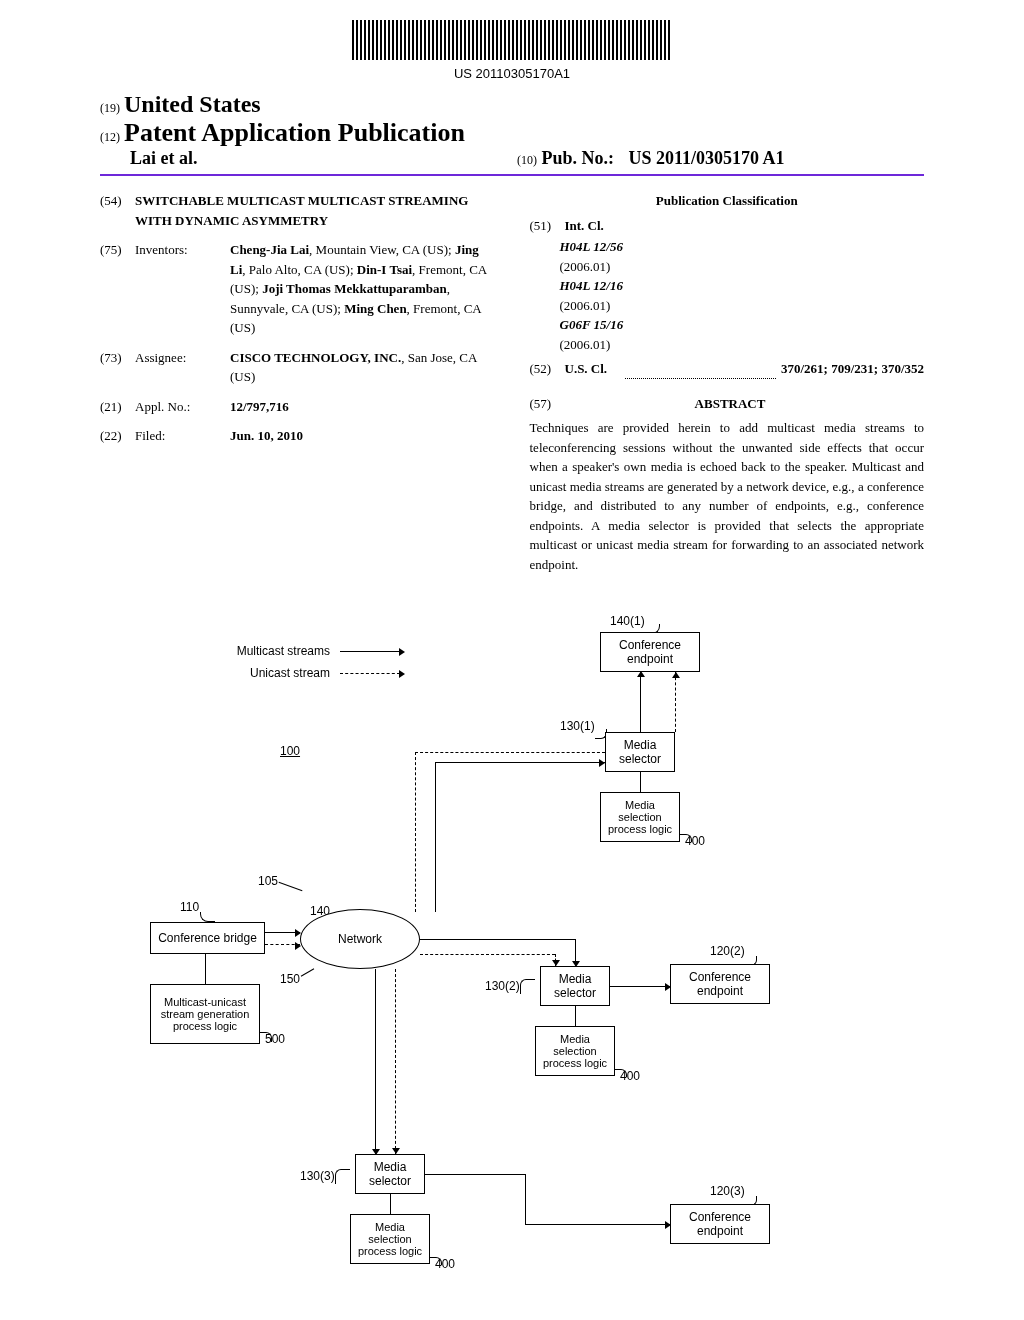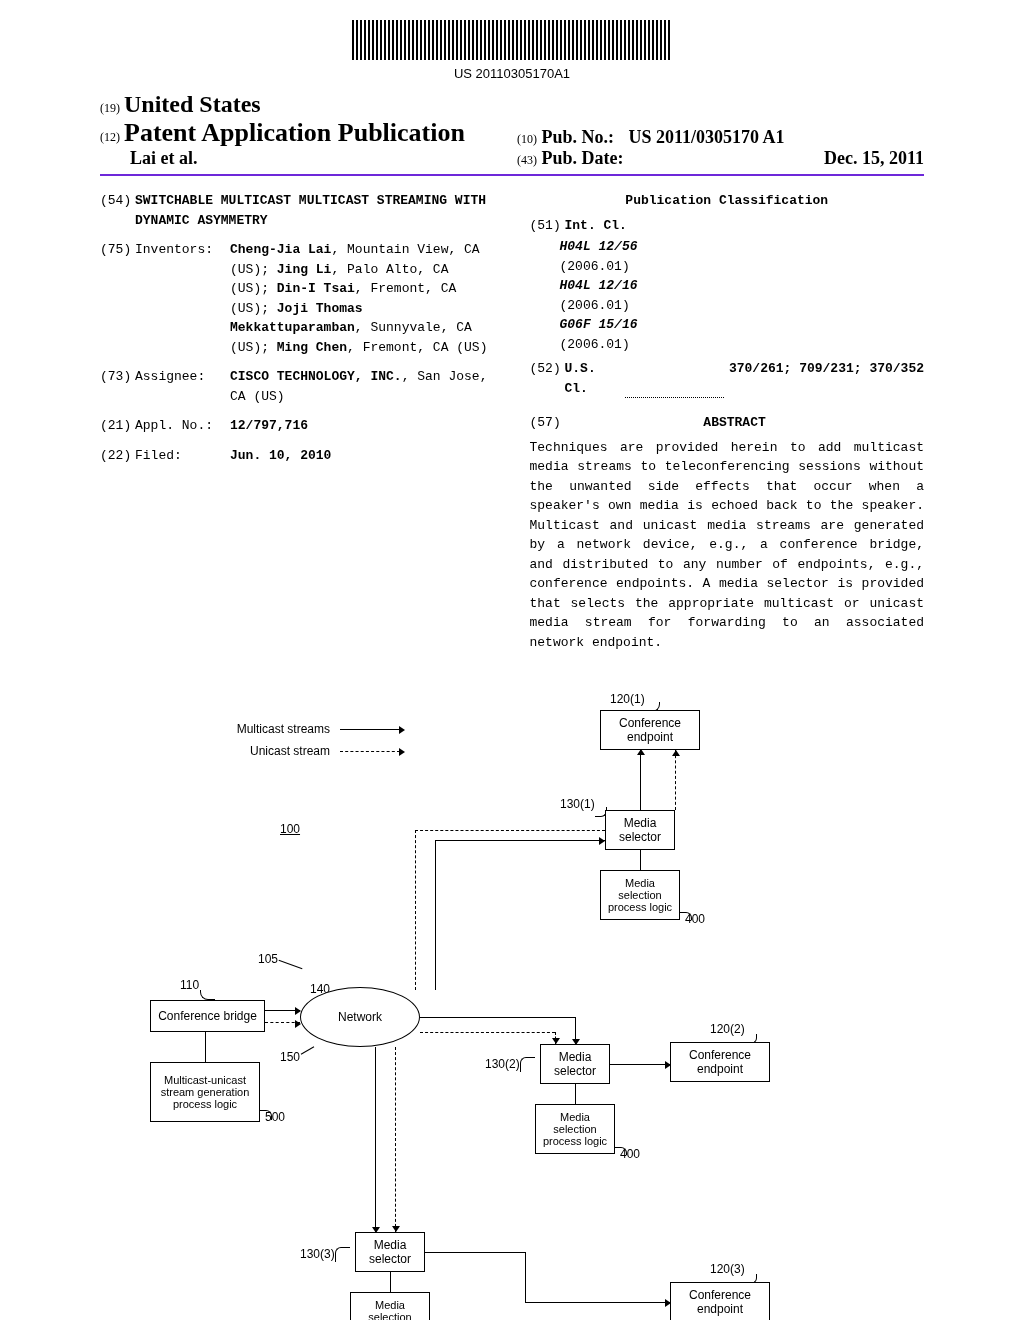--- a/index.html
+++ b/index.html
@@ -41,21 +41,20 @@
     .doc-type { font-size: 26px; font-weight: bold; }
     .authors-line { font-size: 18px; font-weight: bold; }
     .pub-no { font-size: 18px; font-weight: bold; }
     .pub-date-row { font-size: 18px; font-weight: bold; }
     .pub-date { float: right; }
     .small-num { font-size: 12px; font-weight: normal; }
     .biblio {
       display: flex;
       gap: 35px;
       margin-top: 10px;
-      font-family: Liberation Mono, monospace;
     }
     .col {
       flex: 1;
       font-size: 13px;
       line-height: 1.5;
     }
     .col .row {
       display: flex;
       margin-bottom: 10px;
     }
@@ -221,21 +220,20 @@
 </div>
 
 <div class="header-row">
   <div class="header-left">
     <div><span class="small-num">(<span>19</span>)</span> <span class="country">United States</span></div>
     <div><span class="small-num">(<span>12</span>)</span> <span class="doc-type">Patent Application Publication</span></div>
     <div class="authors-line" style="padding-left: 30px;">Lai et al.</div>
   </div>
   <div class="header-right">
     <div class="pub-no"><span class="small-num">(<span>10</span>)</span> <span>Pub. No.:</span> <span style="margin-left: 10px;">US 2011/0305170 A1</span></div>
-    <div class="pub-date-row"><span class="small-num">(<span>43</span>)</span> <span>Pub. Date:</span> <span class="pub-date">Dec. 15, 2011</span></div>
   </div>
 </div>
 
 <div class="biblio">
   <div class="col">
     <div class="row">
       <span class="code">(<span>54</span>)</span>
       <span class="value title54">SWITCHABLE MULTICAST MULTICAST STREAMING WITH DYNAMIC ASYMMETRY</span>
     </div>
     <div class="row">
@@ -328,21 +326,21 @@
   <div class="conn-line h arrow-r" style="left:165px; top:318px; width:35px;"></div>
   <div class="conn-dash arrow-r" style="left:165px; top:330px; width:35px; border-top-width:1px;"></div>
 
   <div class="conn-line v" style="left:105px; top:340px; height:30px;"></div>
   <div class="box" style="left:50px; top:370px; width:110px; height:60px; font-size:11px;">
     <span>Multicast-unicast stream generation process logic</span>
   </div>
   <div class="label-text" style="left:165px; top:418px;">500</div>
   <div style="position:absolute; left:160px; top:418px; width:12px; height:10px; border-right:1px solid black; border-top:1px solid black; border-radius:0 6px 0 0;"></div>
 
-  <div class="label-text" style="left:510px; top:0px;">120(1)</div>
+  <div class="label-text" style="left:510px; top:0px;">140(1)</div>
   <div style="position:absolute; left:545px; top:10px; width:15px; height:10px; border-right:1px solid black; border-bottom:1px solid black; border-radius:0 0 8px 0;"></div>
   <div class="box" style="left:500px; top:18px; width:100px; height:40px;">
     <span>Conference endpoint</span>
   </div>
 
   <div class="label-text" style="left:460px; top:105px;">130(1)</div>
   <div style="position:absolute; left:495px; top:115px; width:12px; height:10px; border-right:1px solid black; border-bottom:1px solid black; border-radius:0 0 6px 0;"></div>
   <div class="box" style="left:505px; top:118px; width:70px; height:40px;">
     <span>Media selector</span>
   </div>

